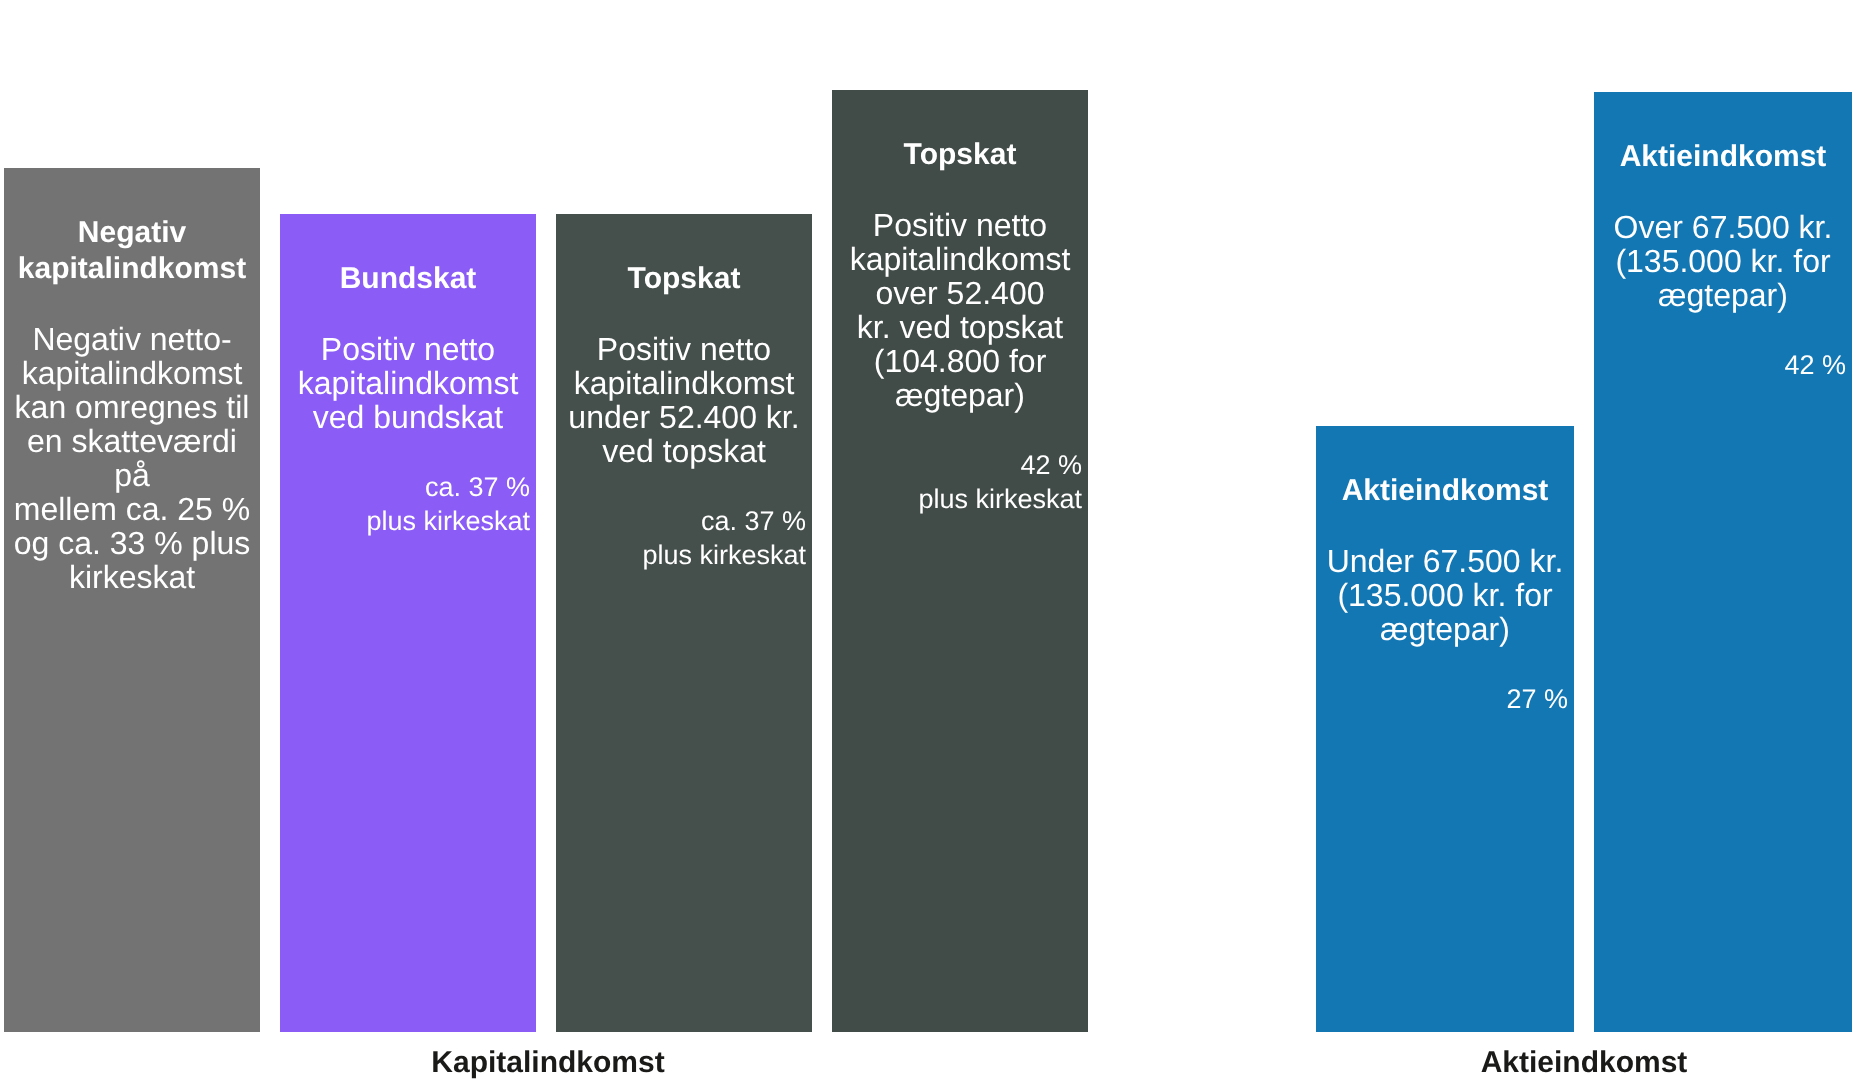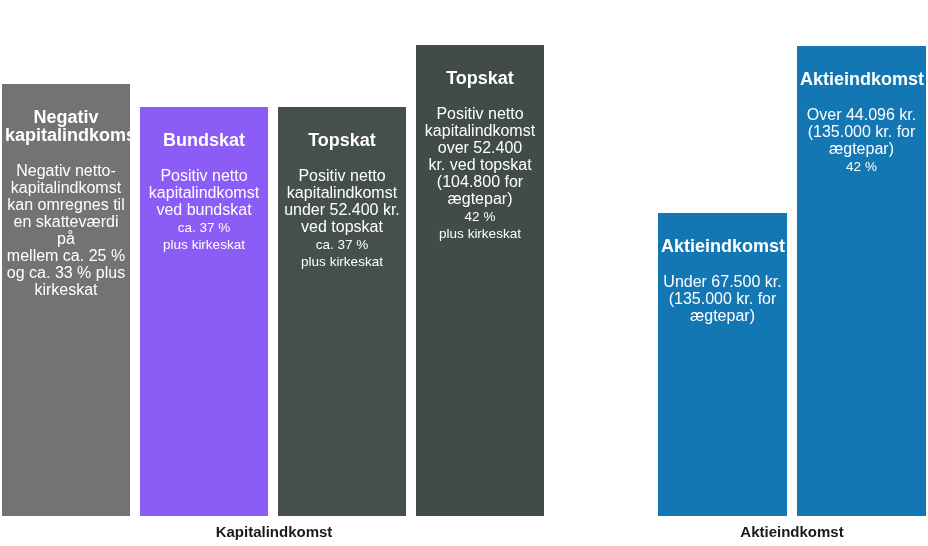--- a/index.html
+++ b/index.html
@@ -30,35 +30,36 @@
   .bar {
     width: 128px;
     box-sizing: border-box;
     padding: 24px 3px 10px 3px;
     text-align: center;
     color: #ffffff;
   }
   .group-aktie .bar { width: 129px; }
   .bar-title {
     font-weight: bold;
-    font-size: 18px;
+    font-size: 15px;
     line-height: 18px;
     white-space: pre-line;
   }
   .bar-body {
     margin-top: 18px;
     font-size: 16px;
     line-height: 17px;
     white-space: pre-line;
   }
   .bar-rate {
-    margin-top: 1px;
+    margin-top: 17px;
     font-size: 13.5px;
     line-height: 17px;
     white-space: pre-line;
+    text-align: right;
   }
   .group-label {
     margin-top: 7px;
     text-align: center;
     font-weight: bold;
     font-size: 15px;
     color: #1a1a18;
   }
 </style>
 </head>
@@ -118,25 +119,26 @@
   </div>
 
   <div class="group group-aktie">
     <div class="bars">
 
       <div class="bar" style="height: 303px; background: rgb(19, 119, 180);">
         <div class="bar-title">Aktieindkomst</div>
         <div class="bar-body">Under 67.500 kr.
 (135.000 kr. for
 ægtepar)</div>
+        <div class="bar-rate">27 %</div>
       </div>
 
       <div class="bar" style="height: 470px; background: rgb(19, 119, 180);">
         <div class="bar-title">Aktieindkomst</div>
-        <div class="bar-body">Over 44.096 kr.
+        <div class="bar-body">Over 67.500 kr.
 (135.000 kr. for
 ægtepar)</div>
         <div class="bar-rate">42 %</div>
       </div>
 
     </div>
     <div class="group-label">Aktieindkomst</div>
   </div>
 
 </div>

